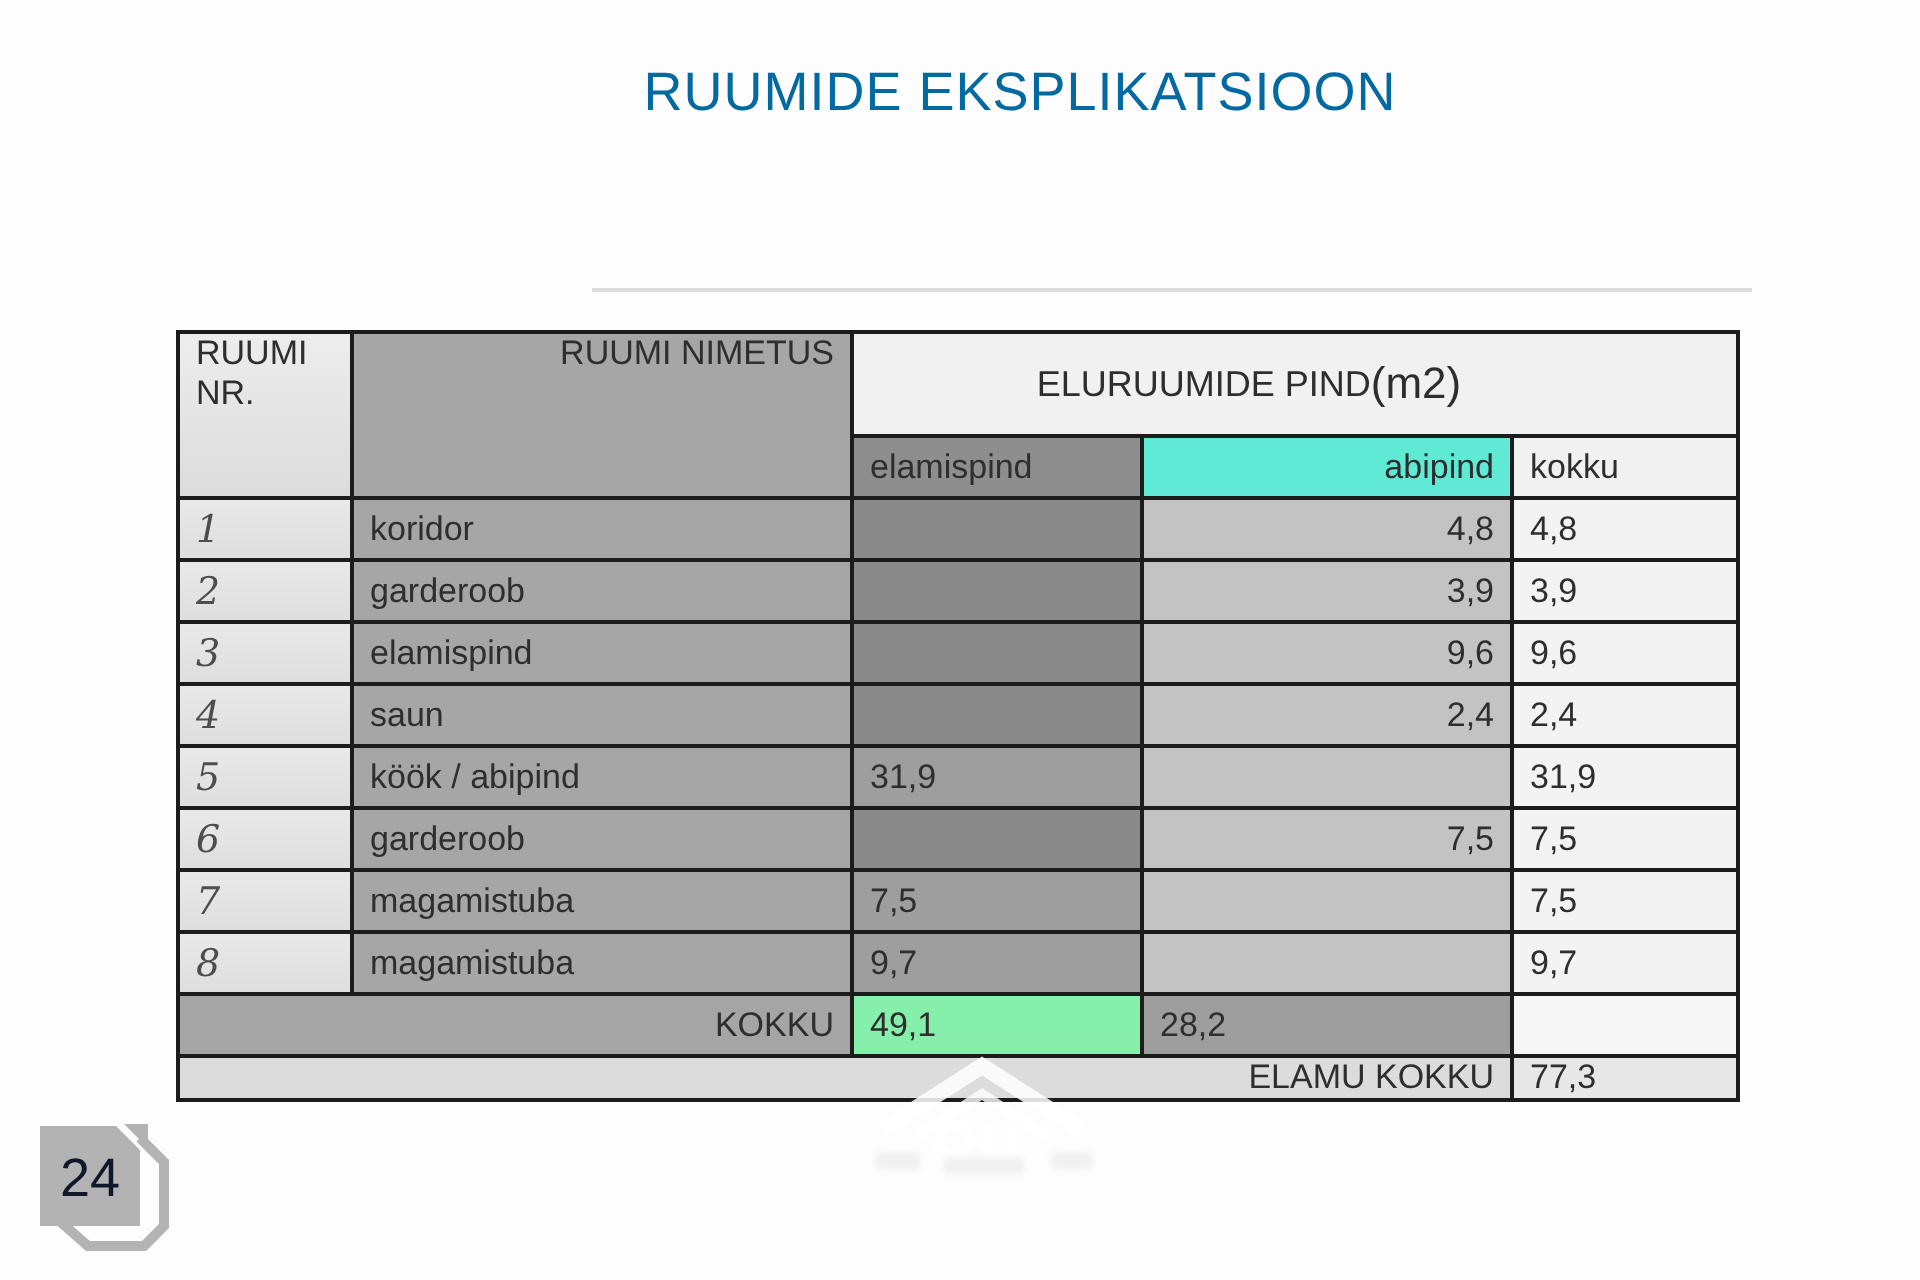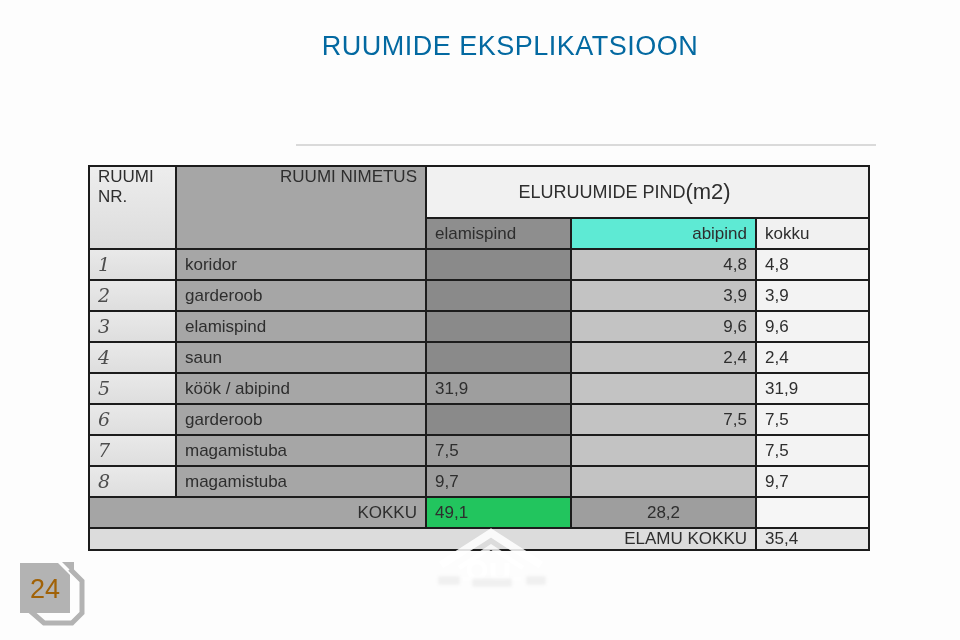--- a/index.html
+++ b/index.html
@@ -57,41 +57,41 @@
     font-family:"DejaVu Serif", serif;font-style:italic;
     font-size:19px;color:#4d4d4d;
   }
   td.c-name{background:#a6a6a6;color:#333;}
   td.c-elam-empty{background:#8a8a8a;}
   td.c-elam-val{background:#9e9e9e;}
   td.c-abi{background:#c3c3c3;text-align:right;}
   td.c-kokku{background:#f3f3f3;}
 
   td.t-label{background:#a5a5a5;text-align:right;color:#2d2d2d;}
-  td.t-elam{background:#22c55e;}
-  td.t-abi{background:#9e9e9e;text-align:center;}
+  td.t-elam{background:#86efac;}
+  td.t-abi{background:#9e9e9e;text-align:left;}
   td.t-kokku{background:#f6f6f6;}
 
   td.g-label{background:#dcdcdc;text-align:right;font-size:18px;}
   td.g-val{background:#e7e7e7;}
 
   .watermark{
     position:absolute;left:433px;top:523px;width:118px;height:105px;
     pointer-events:none;
   }
   .smudge{
     position:absolute;height:9px;background:#9a9a9a;opacity:.12;
     filter:blur(1.5px);border-radius:2px;
   }
   .page-badge{
     position:absolute;left:8px;top:551px;width:84px;height:84px;
   }
   .page-badge .num{
     position:absolute;left:12px;top:23px;width:50px;
-    text-align:center;color:#a16207;font-size:27px;font-weight:500;
+    text-align:center;color:#0f172a;font-size:27px;font-weight:500;
   }
 </style>
 </head>
 <body>
 
 <div class="page-title">RUUMIDE EKSPLIKATSIOON</div>
 <div class="top-faint-line"></div>
 
 <table class="rooms">
   <colgroup>
@@ -176,21 +176,21 @@
   </tr>
 
   <tr class="r-tot">
     <td class="t-label" colspan="2">KOKKU</td>
     <td class="t-elam">49,1</td>
     <td class="t-abi">28,2</td>
     <td class="t-kokku"></td>
   </tr>
   <tr class="r-grand">
     <td class="g-label" colspan="4">ELAMU KOKKU</td>
-    <td class="g-val">35,4</td>
+    <td class="g-val">77,3</td>
   </tr>
   </tbody>
 </table>
 
 <svg class="watermark" viewBox="0 0 118 105">
   <polyline points="8,42 58,10 108,42" fill="none" stroke="#ffffff" stroke-width="8" opacity="0.85"></polyline>
   <polyline points="26,45 58,24 90,45" fill="none" stroke="#ffffff" stroke-width="5" opacity="0.8"></polyline>
   <circle cx="44" cy="47" r="8" fill="none" stroke="#ffffff" stroke-width="5" opacity="0.75"></circle>
   <path d="M60 40 v10 q0 6 7 6 q7 0 7 -6 v-10" fill="none" stroke="#ffffff" stroke-width="5" opacity="0.75"></path>
   <rect x="30" y="54" width="58" height="4" fill="#ffffff" opacity="0.5"></rect>

